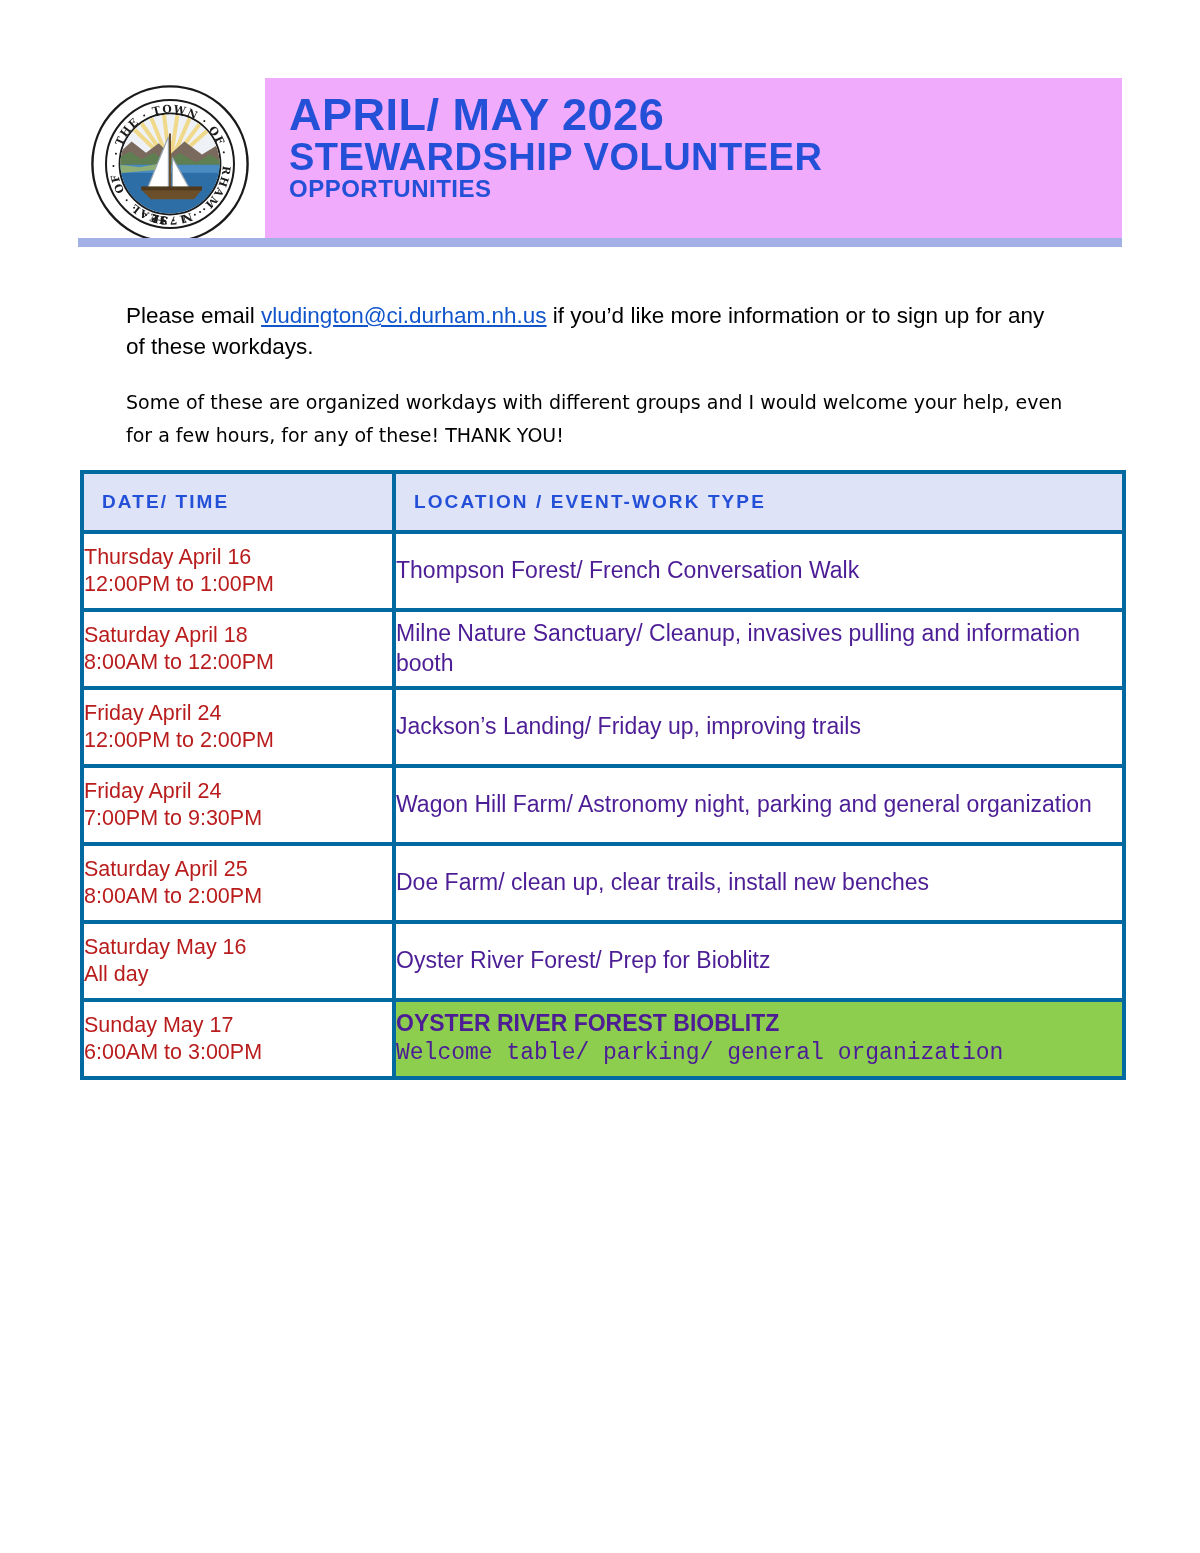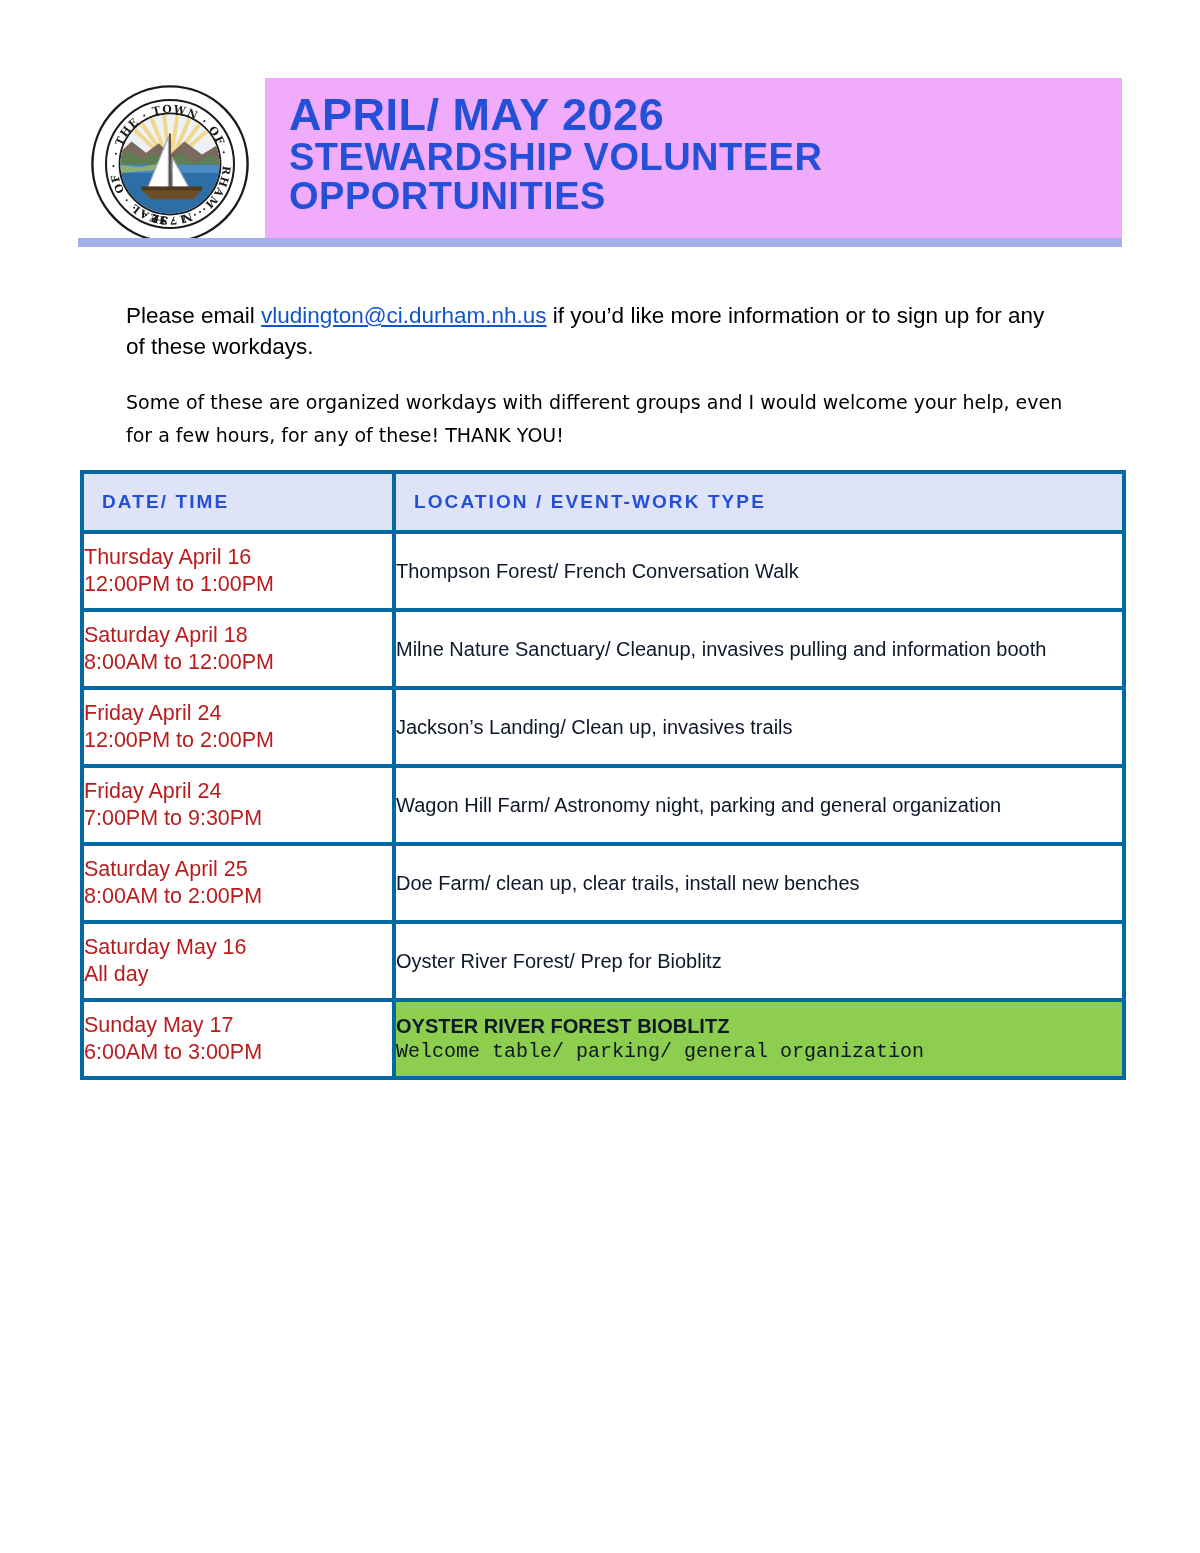--- a/index.html
+++ b/index.html
@@ -46,21 +46,21 @@
   .title-line {
     color: #2450d8;
     font-family: "Liberation Sans", sans-serif;
     font-weight: bold;
     letter-spacing: 0.5px;
     line-height: 1.03;
     white-space: nowrap;
   }
   .title-line.l1 { font-size: 45px; }
   .title-line.l2 { font-size: 38px; }
-  .title-line.l3 { font-size: 38px; }
+  .title-line.l3 { font-size: 24px; }
 
   .header-rule {
     position: absolute;
     left: 78px;
     top: 238px;
     width: 1044px;
     height: 9px;
     background: #a3b0e5;
   }
 
@@ -128,23 +128,23 @@
 
   .cell-date {
     padding: 12px 8px 12px 18px;
     font-size: 21.5px;
     line-height: 1.26;
     color: #b91c1c;
     white-space: nowrap;
   }
   .cell-loc {
     padding: 12px 10px 12px 18px;
-    font-size: 20px;
+    font-size: 23px;
     line-height: 1.3;
-    color: #0f172a;
+    color: #4c1d95;
     margin-left: 21px;
   }
   .cell-loc .loc-title {
     font-weight: bold;
     display: block;
   }
   .cell-loc .loc-sub {
     display: block;
     font-family: Liberation Mono, monospace;
   }
@@ -261,21 +261,21 @@
       <td class="cell-loc">
         <span>Milne Nature Sanctuary/ Cleanup, invasives pulling and information booth</span>
       </td>
     </tr>
     <tr class="row-tall">
       <td class="cell-date">
         <div>Friday April 24</div>
         <div>12:00PM to 2:00PM</div>
       </td>
       <td class="cell-loc">
-        <span>Jackson’s Landing/ Clean up, invasives trails</span>
+        <span>Jackson’s Landing/ Friday up, improving trails</span>
       </td>
     </tr>
     <tr class="row-tall">
       <td class="cell-date">
         <div>Friday April 24</div>
         <div>7:00PM to 9:30PM</div>
       </td>
       <td class="cell-loc">
         <span>Wagon Hill Farm/ Astronomy night, parking and general organization</span>
       </td>

